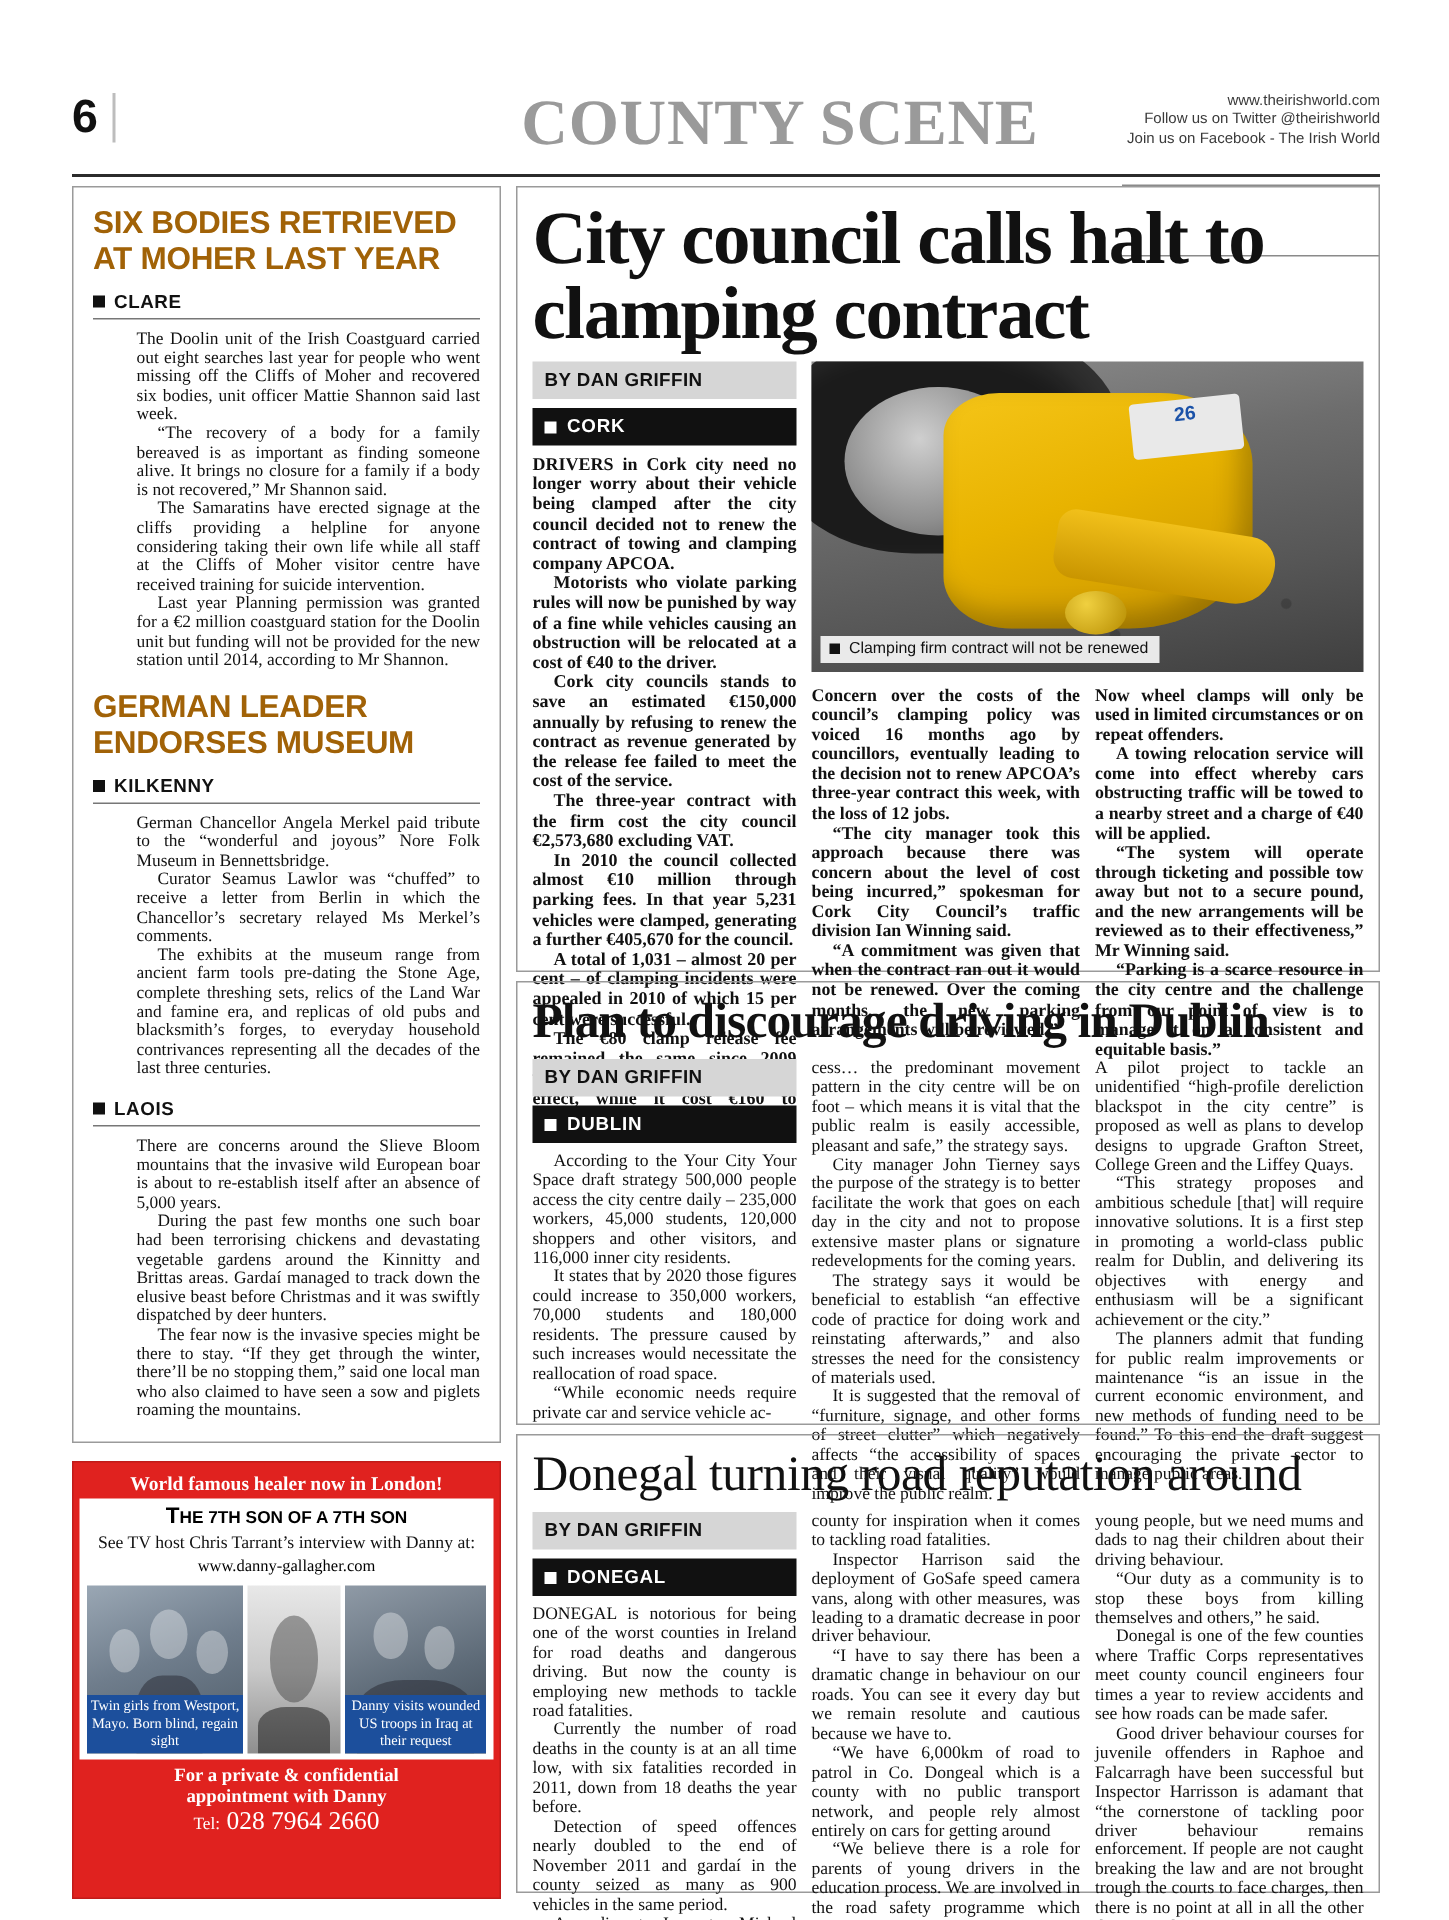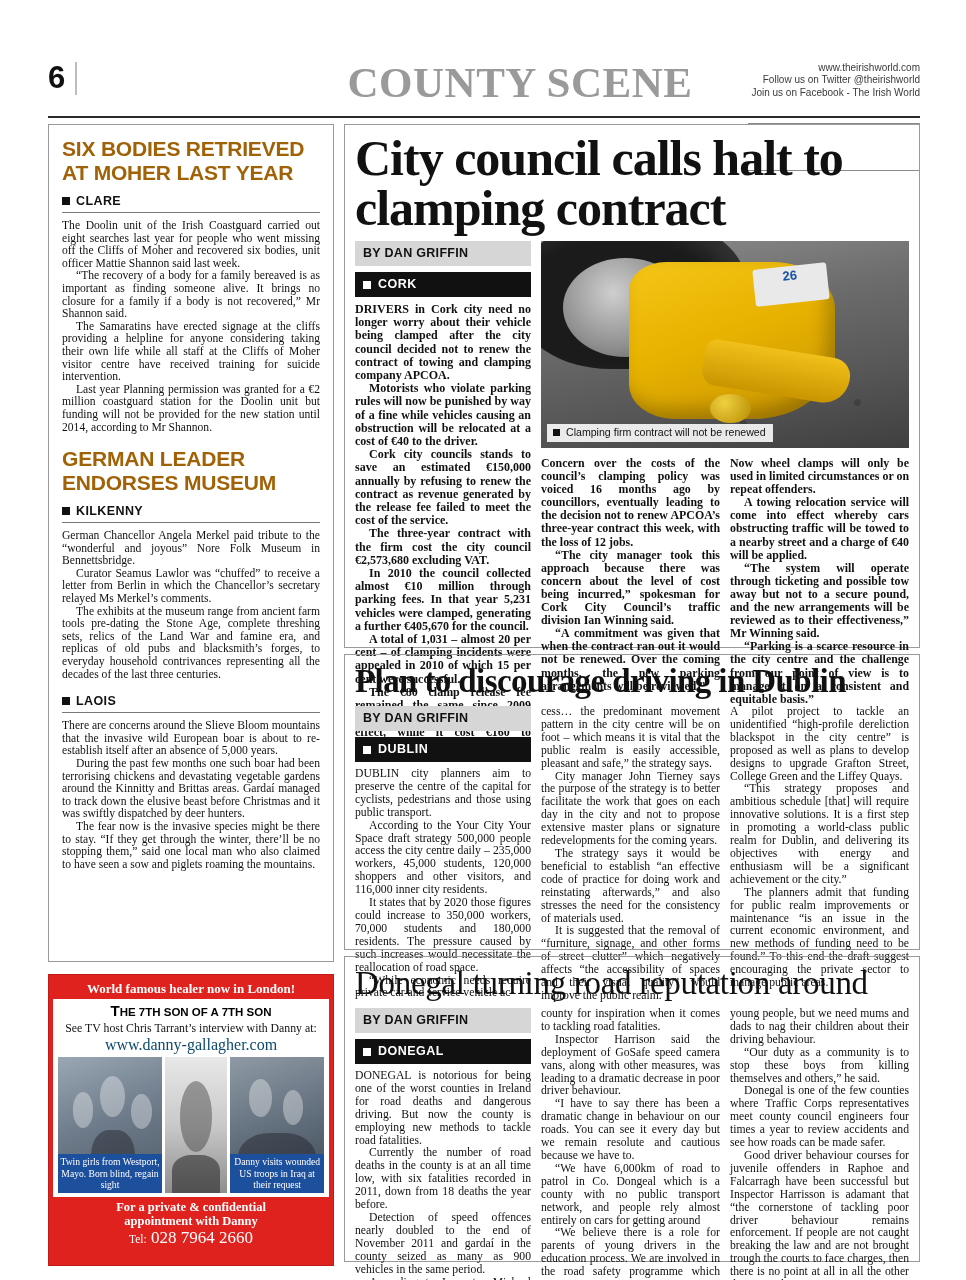--- a/index.html
+++ b/index.html
@@ -47,21 +47,21 @@
     font-family:"Liberation Sans",sans-serif;font-weight:bold;font-size:12.5px;
     letter-spacing:.4px;color:#111;display:flex;align-items:center;gap:6px;margin-bottom:4px;
   }
   .sq{display:inline-block;width:8px;height:8px;background:#111;}
   .tag-rule{height:1px;background:#777;margin:4px 0 7px 0;}
   .brief-body p{
     margin:0;font-size:11.6px;line-height:12.6px;text-align:justify;
     text-indent:14px;hyphens:auto;
   }
   .brief-body p.first{text-indent:0;}
-  .brief-body{margin-bottom:13px;}
+  .brief-body{margin-bottom:13px;margin-left:29px;}
 
   
   .advert{
     position:absolute;left:48px;top:974px;width:286px;height:292px;
     background:#e0221f;border:1px solid #c01b19;box-sizing:border-box;padding:4px;
   }
   .ad-banner{
     text-align:center;color:#fff;font-family:"Liberation Serif",serif;font-weight:bold;
     font-size:13px;line-height:20px;
   }
@@ -69,22 +69,22 @@
   .ad-l1{
     text-align:center;font-family:"Liberation Sans",sans-serif;font-weight:bold;
     font-size:15px;line-height:17px;color:#000000;
   }
   .ad-l1 .sm{font-size:11.5px;}
   .ad-name{
     text-align:center;font-family:"Liberation Sans",sans-serif;font-weight:bold;
     font-size:27.5px;line-height:29px;color:#e0221f;letter-spacing:-.5px;
   }
   .ad-l3{text-align:center;font-size:11.8px;line-height:14px;color:#111;}
-  .ad-url{text-align:center;font-size:16px;line-height:19px;color:#0c4a6e;}
-  .ad-photos{display:flex;gap:3px;margin-top:3px;height:136px;}
+  .ad-url{text-align:center;font-size:11px;line-height:19px;color:#000000;}
+  .ad-photos{display:flex;gap:3px;margin-top:3px;height:112px;}
   .ph{position:relative;overflow:hidden;}
   .ph.a{width:40%;background:linear-gradient(160deg,#9aa7b4 0%,#6f7d8c 45%,#4d5a66 100%);}
   .ph.b{width:24%;background:linear-gradient(180deg,#e8e8e8 0%,#c9c9c9 50%,#8e8e8e 100%);}
   .ph.c{width:36%;background:linear-gradient(160deg,#8f9aa6 0%,#5e6b78 55%,#3f4a55 100%);}
   .ph .face{position:absolute;border-radius:50%;background:rgba(255,255,255,.35);}
   .ph .torso{position:absolute;bottom:0;border-radius:40% 40% 0 0;background:rgba(30,30,40,.45);}
   .ph-cap{
     position:absolute;left:0;right:0;bottom:0;background:#1c4f9c;color:#fff;
     font-size:9.6px;line-height:11.2px;text-align:center;padding:2px 2px 3px 2px;
   }
@@ -336,21 +336,20 @@
     <div class="story story-box" style="margin-top:6px;height:296px;">
       <h1 class="headline h-sec">Plan to discourage driving in Dublin</h1>
       <div style="display:flex;gap:10px;margin-top:7px;">
         <div style="width:176px;flex:none;">
           <div class="byline">BY DAN GRIFFIN</div>
           <div class="county-bar">
             <span class="sq-w"></span>
             <span>DUBLIN</span>
           </div>
           <div class="body-col norm-col" style="margin-top:6px;">
-            <p class="first">DUBLIN city planners aim to preserve the centre of the capital for cyclists, pedestrians and those using public transport.</p>
             <p>According to the Your City Your Space draft strategy 500,000 people access the city centre daily – 235,000 workers, 45,000 students, 120,000 shoppers and other visitors, and 116,000 inner city residents.</p>
             <p>It states that by 2020 those figures could increase to 350,000 workers, 70,000 students and 180,000 residents. The pressure caused by such increases would necessitate the reallocation of road space.</p>
             <p>“While economic needs require private car and service vehicle ac-</p>
           </div>
         </div>
         <div style="flex:1;" class="body-col norm-col">
           <p class="first">cess… the predominant movement pattern in the city centre will be on foot – which means it is vital that the public realm is easily accessible, pleasant and safe,” the strategy says.</p>
           <p>City manager John Tierney says the purpose of the strategy is to better facilitate the work that goes on each day in the city and not to propose extensive master plans or signature redevelopments for the coming years.</p>
           <p>The strategy says it would be beneficial to establish “an effective code of practice for doing work and reinstating afterwards,” and also stresses the need for the consistency of materials used.</p>
           <p>It is suggested that the removal of “furniture, signage, and other forms of street clutter” which negatively affects “the accessibility of spaces and their visual quality” would improve the public realm.</p>

